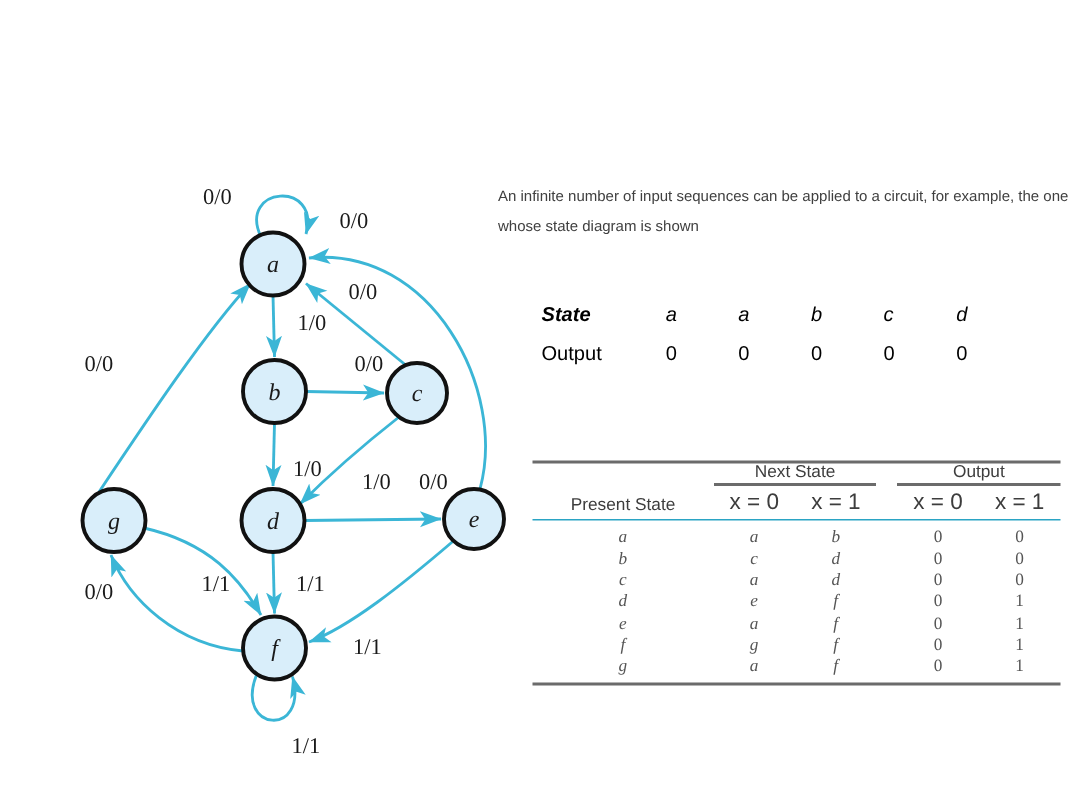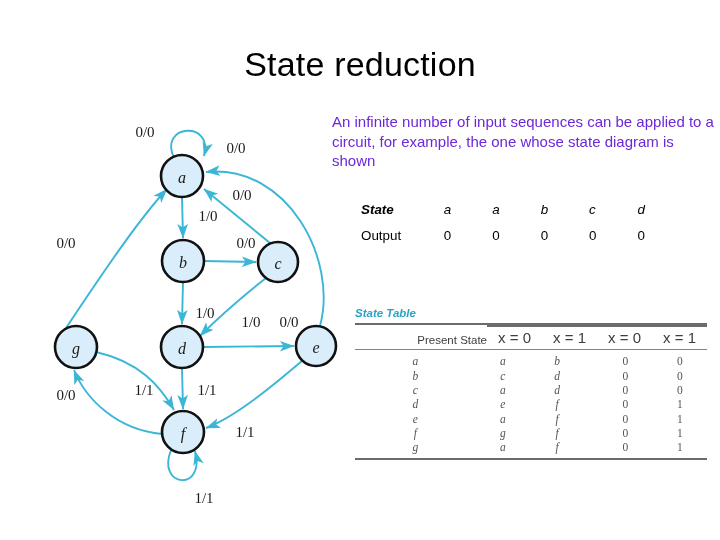--- a/index.html
+++ b/index.html
@@ -32,25 +32,25 @@
     font-weight: normal;
     color: #000000;
     letter-spacing: 0.2px;
     font-family: "Liberation Sans", sans-serif;
   }
 
   
   #body-text {
     position: absolute;
     left: 332px;
-    top: 112px;
+    top: 122px;
     width: 382px;
-    font-size: 15px;
+    font-size: 10px;
     line-height: 19.6px;
-    color: #6d28d9;
+    color: #404040;
     font-family: "Liberation Sans", sans-serif;
   }
 
   
   #seq-table {
     position: absolute;
     left: 361px;
     top: 198px;
     width: 325px;
     border-collapse: collapse;
@@ -132,21 +132,21 @@
     text-align: center;
     font-weight: bold;
     font-size: 15px;
     color: #3d3d3d;
     padding: 2px 0 3px 0 !important;
   }
   .st-present {
     font-weight: bold;
     font-size: 11.5px;
     color: #3d3d3d;
-    text-align: right;
+    text-align: center;
     vertical-align: bottom;
     padding-bottom: 3px !important;
   }
   .st-cell {
     text-align: center;
     font-style: italic;
     font-family: "Liberation Serif", serif;
     font-size: 11.5px;
     color: #555555;
     padding: 1.2px 0 !important;
@@ -204,21 +204,20 @@
     fill: #1a1a1a;
     text-anchor: middle;
     dominant-baseline: central;
   }
 </style>
 </head>
 <body>
 
 <div id="slide">
 
-  <div id="title">State reduction</div>
 
   <div id="body-text">An infinite number of input sequences can be applied to a circuit, for example, the one whose state diagram is shown</div>
 
   <table id="seq-table">
     <tbody>
       <tr>
         <td class="lbl hdr-state">State</td>
         <td class="val it">a</td>
         <td class="val it">a</td>
         <td class="val it">b</td>
@@ -230,26 +229,31 @@
         <td class="val">0</td>
         <td class="val">0</td>
         <td class="val">0</td>
         <td class="val">0</td>
         <td class="val">0</td>
       </tr>
     </tbody>
   </table>
 
   <div id="state-table-fig">
-    <div id="st-cap-name">State Table</div>
     <div class="rule-dark"></div>
 
     <table id="st-grid">
       <tbody>
 
+        <tr>
+          <td class="colw-ps"></td>
+          <td class="st-group-head" colspan="2">Next State</td>
+          <td class="spacer-col"></td>
+          <td class="st-group-head" colspan="2">Output</td>
+        </tr>
 
         <tr>
           <td></td>
           <td colspan="2">
               <div class="st-grouprule"></div>
             </td>
           <td></td>
           <td colspan="2">
               <div class="st-grouprule"></div>
             </td>

